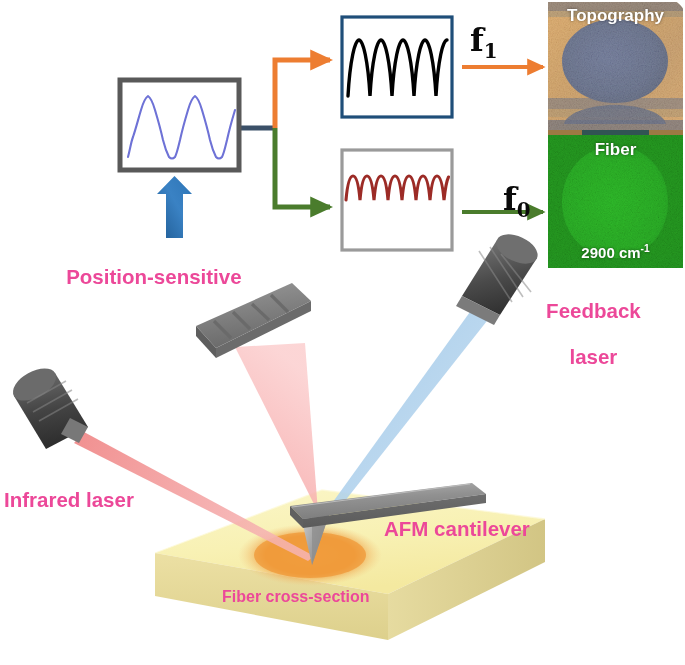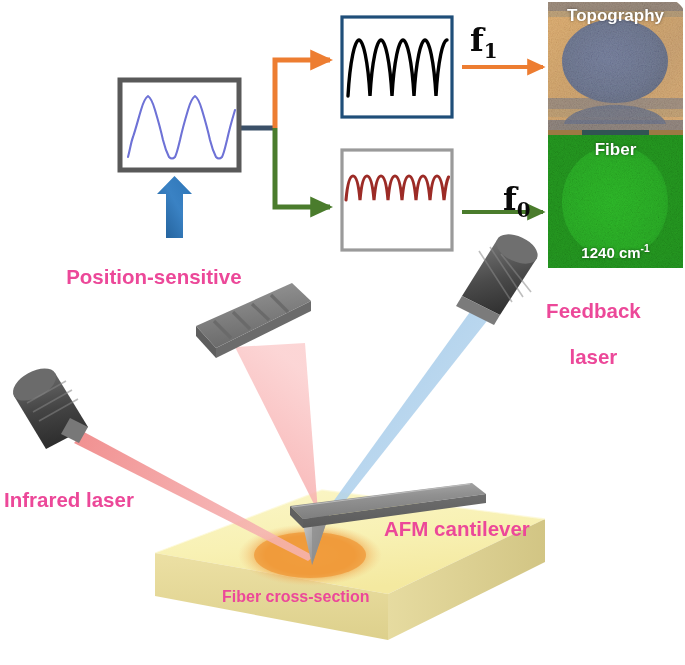--- a/index.html
+++ b/index.html
@@ -123,21 +123,21 @@
 
       <path d="M 67 16
                C 97 16, 120 40, 120 72
                C 120 104, 98 128, 67 128
                C 37 128, 14 104, 14 72
                C 14 40, 38 16, 67 16 Z" fill="url(#pifmCirc)"></path>
       <rect x="0" y="5" width="135" height="133" filter="url(#pifmGrain)" fill="#43d13c" opacity=".42"></rect>
     </svg>
     <div class="imglabel" style="left:0; top:10px; width:135px; font-size:17px;">Fiber</div>
     <div class="imglabel" style="left:0; bottom:7px; width:135px; font-size:15px;">
-      <span>1240 cm</span><sup>-1</sup>
+      <span>2900 cm</span><sup>-1</sup>
     </div>
   </div>
 
   <svg class="layer" viewBox="0 0 685 665">
     <defs>
       <linearGradient id="upArrowGrad" x1="0" y1="1" x2="1" y2="0">
         <stop offset="0%" stop-color="#1f5b93"></stop>
         <stop offset="55%" stop-color="#3a82c4"></stop>
         <stop offset="100%" stop-color="#2e75b6"></stop>
       </linearGradient>

